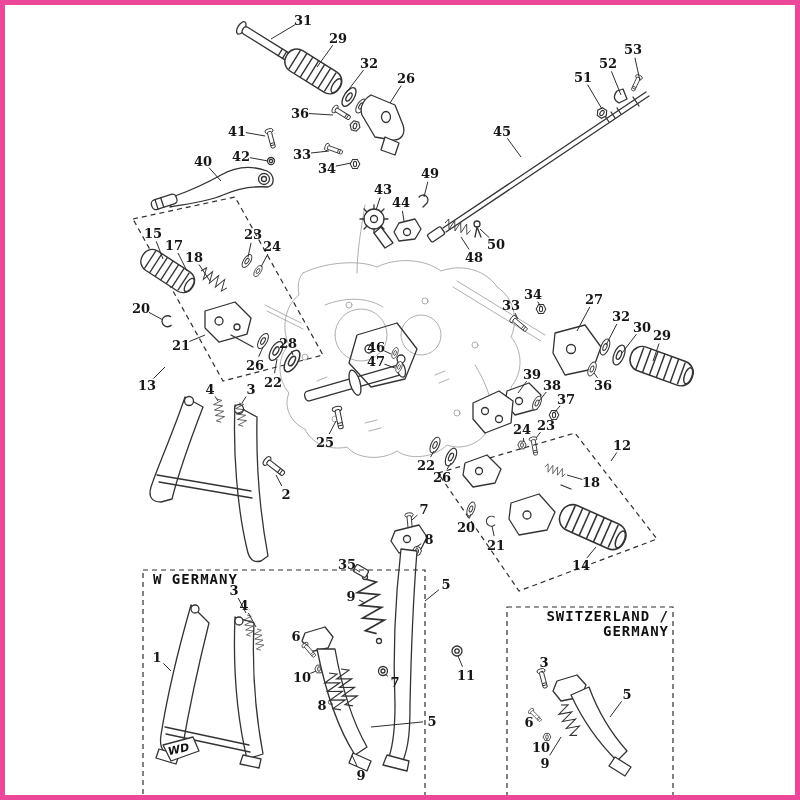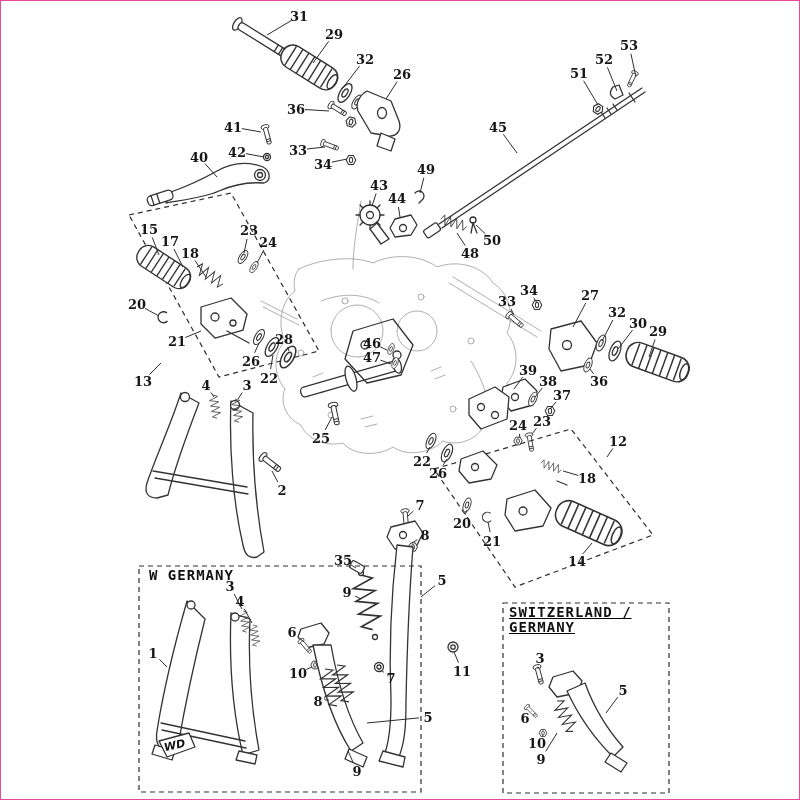--- a/index.html
+++ b/index.html
@@ -1,25 +1,25 @@
 <!DOCTYPE html>
 <html><head>
 <meta charset="utf-8">
 <style>
   html,body{margin:0;padding:0;background:#fff;}
-  .stage{position:relative;width:800px;height:800px;background:#ffffff;border:1px solid #ec4899;box-sizing:border-box;overflow:hidden;font-family:"DejaVu Sans",sans-serif;}
+  .stage{position:relative;width:800px;height:800px;background:#ffffff;border:5px solid #ec4899;box-sizing:border-box;overflow:hidden;font-family:"DejaVu Sans",sans-serif;}
   #art{position:absolute;left:0;top:0;}
   #art .dash{fill:none;stroke:#2e2e2e;stroke-width:1.2;stroke-dasharray:5 4;}
   #art .part{stroke:#333;stroke-width:1.3;fill:#fff;stroke-linecap:round;stroke-linejoin:round;}
   #art .wire{stroke:#333;stroke-width:1.3;fill:none;stroke-linecap:round;stroke-linejoin:round;}
   #art .sketch{stroke:#9b9b9b;stroke-width:1;fill:none;opacity:.8;stroke-linecap:round;}
   #leaders line{stroke:#2e2e2e;stroke-width:1;}
   #callout-layer text{font-family:"DejaVu Serif",serif;font-weight:bold;font-size:13px;fill:#161616;text-anchor:middle;dominant-baseline:central;}
   .region-label{position:absolute;color:#111;font-family:"DejaVu Sans Mono",monospace;font-weight:bold;font-size:14px;letter-spacing:1px;white-space:pre;}
-  .sw-wrap{position:absolute;left:508px;top:604px;width:156px;text-align:left;text-decoration:underline;}
+  .sw-wrap{position:absolute;left:508px;top:604px;width:156px;text-align:right;}
   .sw-wrap .region-label{position:static;display:block;line-height:15px;}
   .wd-logo{position:absolute;left:163px;top:738px;font-family:"DejaVu Sans",sans-serif;font-weight:bold;font-style:italic;font-size:11px;color:#111;transform:rotate(-13deg);}
 </style>
 </head>
 <body>
 
 <div class="stage">
 
 <svg id="art" width="800" height="800" viewBox="0 0 800 800">
   <defs>

